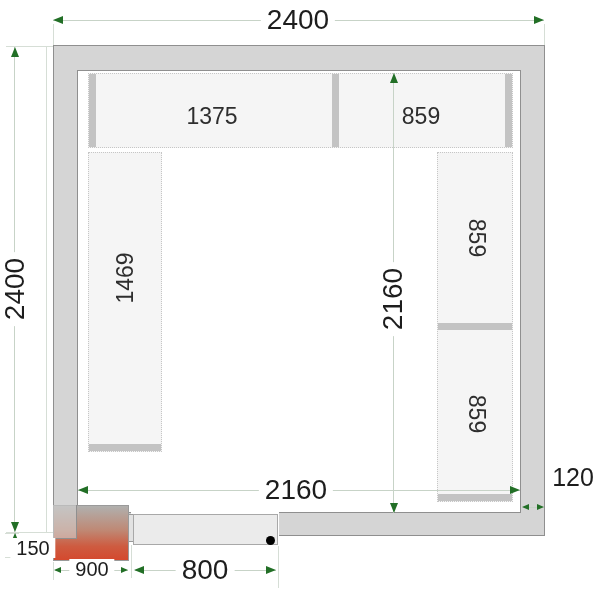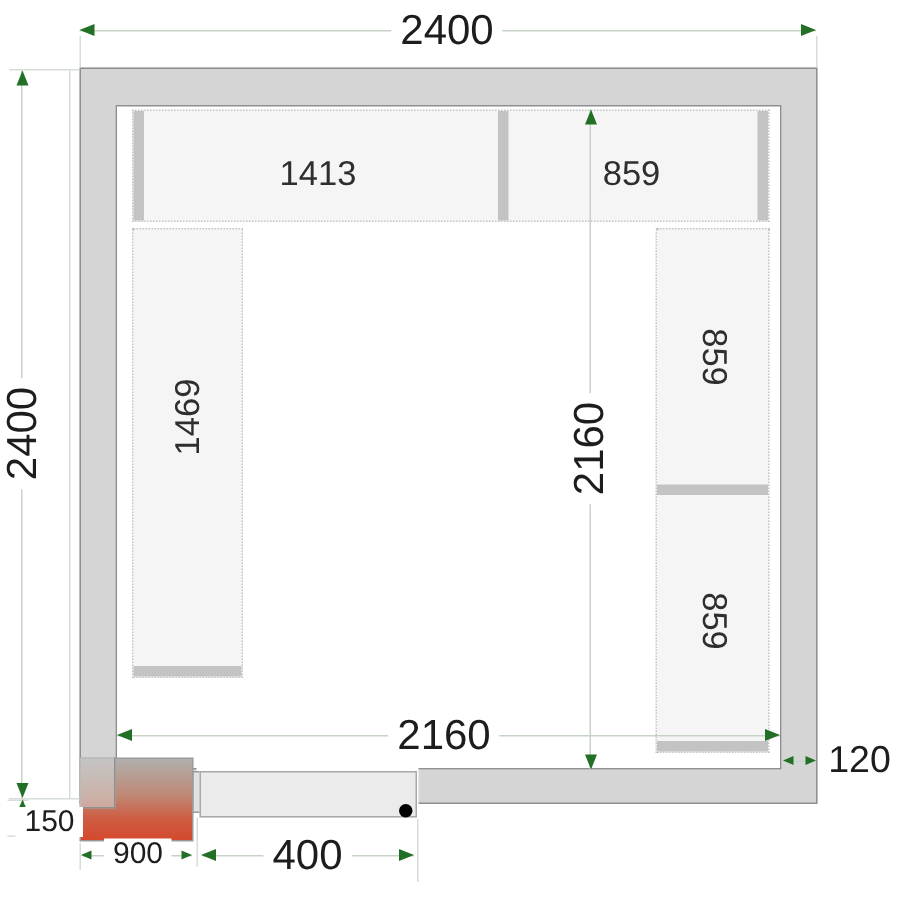--- a/index.html
+++ b/index.html
@@ -50,21 +50,21 @@
 
 <div class="canvas">
 
   <div class="abs wall-outer" style="left:53px;top:45px;width:492px;height:491px;"></div>
   <div class="abs room-inner" style="left:77px;top:70px;width:444px;height:443px;"></div>
 
   <div class="abs shelf" style="left:88px;top:73px;width:425px;height:75px;"></div>
   <div class="abs strip" style="left:89px;top:74px;width:7px;height:73px;"></div>
   <div class="abs strip" style="left:332px;top:74px;width:7px;height:73px;"></div>
   <div class="abs strip" style="left:505px;top:74px;width:7px;height:73px;"></div>
-  <div class="abs shelf-label" style="left:212px;top:116px;">1413</div>
+  <div class="abs shelf-label" style="left:212px;top:116px;">1375</div>
   <div class="abs shelf-label" style="left:421px;top:116px;">859</div>
 
   <div class="abs shelf" style="left:88px;top:152px;width:74px;height:300px;"></div>
   <div class="abs strip" style="left:89px;top:444px;width:72px;height:7px;"></div>
   <div class="abs shelf-label rot" style="left:125px;top:278px;">1469</div>
 
   <div class="abs shelf" style="left:437px;top:152px;width:76px;height:350px;"></div>
   <div class="abs strip" style="left:438px;top:323px;width:74px;height:7px;"></div>
   <div class="abs strip" style="left:438px;top:494px;width:74px;height:7px;"></div>
   <div class="abs shelf-label rot90" style="left:476px;top:238px;">859</div>
@@ -99,35 +99,35 @@
   <div class="abs dtext fs28" style="left:296px;top:490px;">2160</div>
 
   <div class="abs dline" style="left:393px;top:73px;width:1px;height:440px;"></div>
   <div class="abs ar ar-u" style="left:390px;top:73px;"></div>
   <div class="abs ar ar-d" style="left:390px;top:503px;"></div>
   <div class="abs dtext rot fs28" style="left:393px;top:299px;">2160</div>
 
   <div class="abs dline" style="left:523px;top:507px;width:21px;height:1px;"></div>
   <div class="abs ar ar-l sm" style="left:522px;top:504px;"></div>
   <div class="abs ar ar-r sm" style="left:537px;top:504px;"></div>
-  <div class="abs dtext fs25" style="left:573px;top:507px;">120</div>
+  <div class="abs dtext fs25" style="left:573px;top:477px;">120</div>
 
   <div class="abs eline" style="left:5px;top:533px;width:14px;height:1px;"></div>
   <div class="abs eline" style="left:5px;top:557px;width:45px;height:1px;"></div>
   <div class="abs dline" style="left:15px;top:533px;width:1px;height:24px;"></div>
   <div class="abs ar ar-u sm" style="left:12px;top:533px;"></div>
   <div class="abs ar ar-d sm" style="left:12px;top:550px;"></div>
   <div class="abs dtext fs20" style="left:33px;top:548px;">150</div>
 
   <div class="abs eline" style="left:53px;top:562px;width:1px;height:18px;"></div>
   <div class="abs dline" style="left:55px;top:570px;width:73px;height:1px;"></div>
   <div class="abs ar ar-l sm" style="left:54px;top:567px;"></div>
   <div class="abs ar ar-r sm" style="left:121px;top:567px;"></div>
   <div class="abs dtext fs20" style="left:92px;top:569px;">900</div>
 
   <div class="abs eline" style="left:131px;top:545px;width:1px;height:33px;"></div>
   <div class="abs eline" style="left:278px;top:546px;width:1px;height:42px;"></div>
   <div class="abs dline" style="left:135px;top:570px;width:141px;height:1px;"></div>
   <div class="abs ar ar-l" style="left:134px;top:566px;"></div>
   <div class="abs ar ar-r" style="left:266px;top:566px;"></div>
-  <div class="abs dtext fs28" style="left:205px;top:570px;">400</div>
+  <div class="abs dtext fs28" style="left:205px;top:570px;">800</div>
 
 </div>
 
 </body></html>

